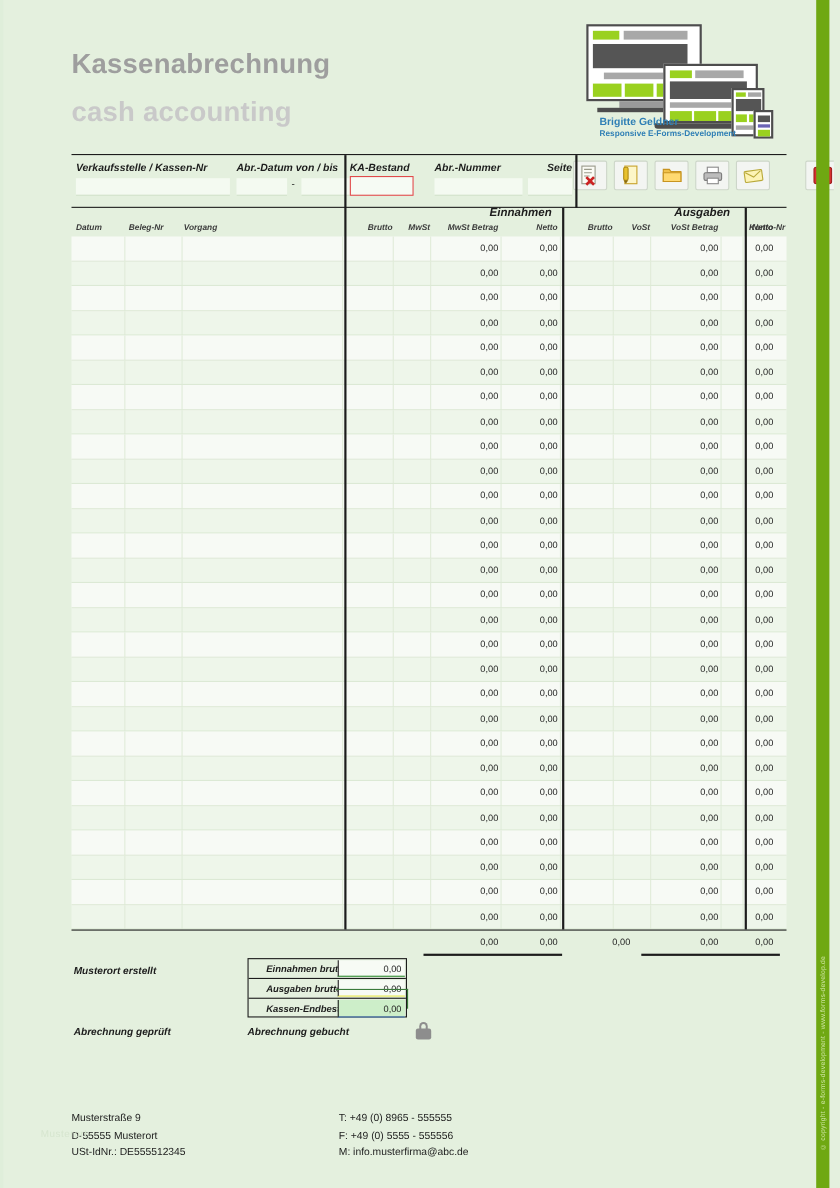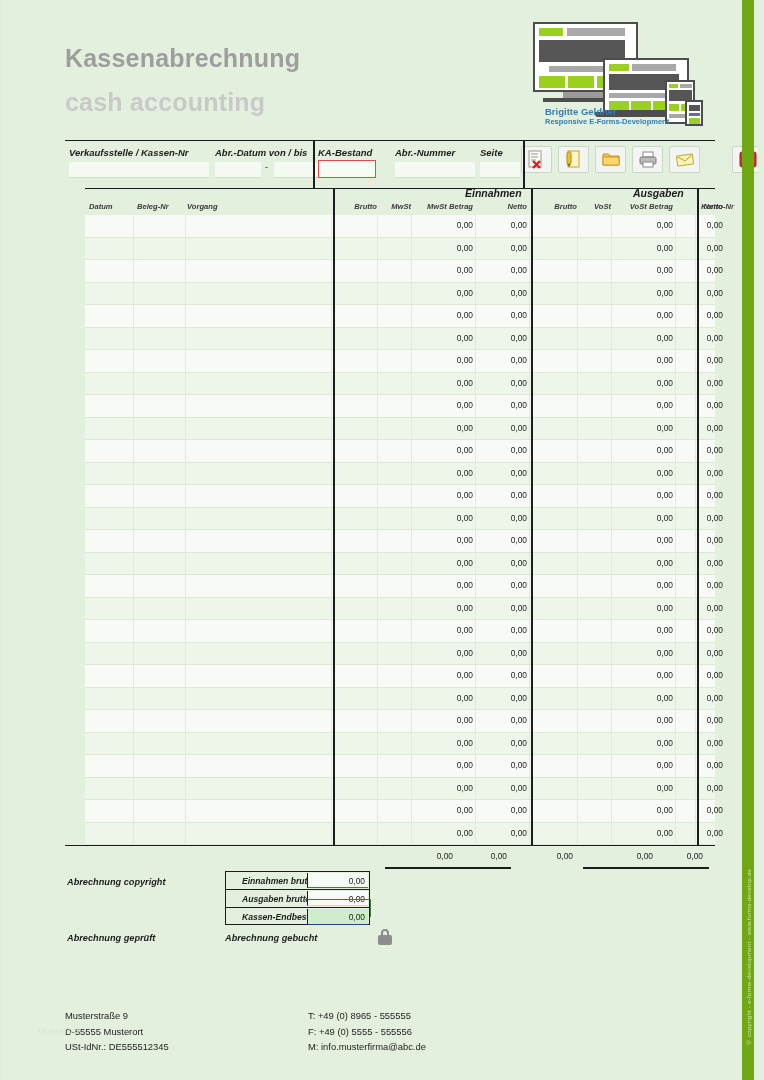--- a/index.html
+++ b/index.html
@@ -77,32 +77,32 @@
 
   
   #sheet { position: absolute; left: 62px; top: 140px; width: 650px; }
 
   .hdr-row { position: relative; height: 48px; border-top: 1.6px solid #1c1c1c; }
   .hdr-cell { position: absolute; top: 0; }
   .hdr-label {
     font-size: 9.5px; font-style: italic; font-weight: bold;
     color: #1c1c1c; white-space: nowrap; display: block; padding-top: 6px;
   }
-  .hdr-label.r { text-align: left; font-style: italic; }
+  .hdr-label.r { text-align: right; font-style: italic; }
   .fld {
     position: absolute; height: 16px;
     background: #f4faf1; border: none;
     border-bottom: 1px solid #cfe0c8;
   }
   .fld.red { border: 1.4px solid #e04a4a; background: #f6fbf4; }
 
   .vline { position: absolute; width: 1.6px; background: #1c1c1c; }
 
   
-  #tbl { position: relative; border-top: 1.6px solid #1c1c1c; margin-left: 20px; }
+  #tbl { position: relative; border-top: 1.6px solid #1c1c1c; }
   .grp {
     position: absolute; font-size: 10.5px; font-style: italic;
     font-weight: bold; color: #1c1c1c; white-space: nowrap;
   }
   .colhdr-row { position: relative; height: 26px; }
   .ch {
     position: absolute; top: 13px; font-size: 7.6px; font-style: italic;
     font-weight: bold; color: #3b3b3b; white-space: nowrap;
   }
   .ch.r { text-align: right; }
@@ -1078,21 +1078,21 @@
       <div class="tot" style="left:328px;width:60px;">0,00</div>
       <div class="tot" style="left:394px;width:48px;">0,00</div>
       <div class="tot" style="left:460px;width:48px;">0,00</div>
       <div class="tot" style="left:528px;width:60px;">0,00</div>
       <div class="tot" style="left:594px;width:44px;">0,00</div>
       <div class="ul" style="left:320px;width:126px;top:21px;"></div>
       <div class="ul" style="left:518px;width:126px;top:21px;"></div>
     </div>
 
     <div id="fblock">
-      <div class="flabel" style="left:2px;top:8px;">Abrechnung copyright</div>
+      <div class="flabel" style="left:2px;top:8px;">Musterort erstellt</div>
       <div class="flabel" style="left:2px;top:64px;">Abrechnung geprüft</div>
       <div class="flabel" style="left:160px;top:64px;">Abrechnung gebucht</div>
 
       <div id="sumbox">
         <div class="sumrow" id="sr1">
           <span class="lab">Einnahmen brutto</span>
           <span class="in"></span>
           <span class="val">0,00</span>
         </div>
         <div class="sumrow" id="sr2">

